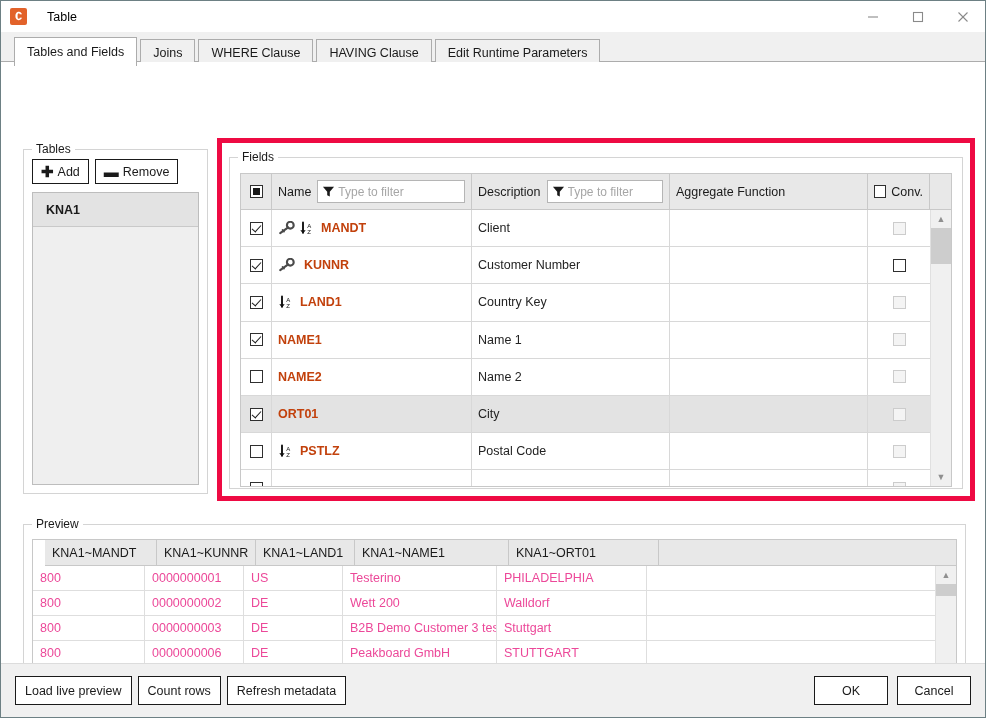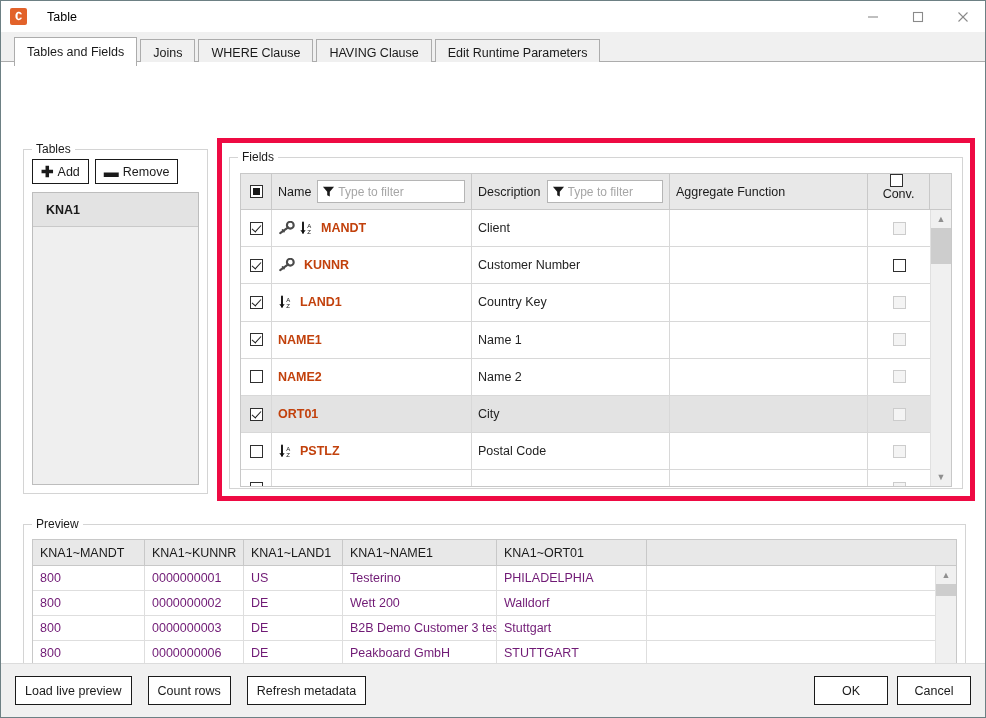--- a/index.html
+++ b/index.html
@@ -171,21 +171,21 @@
     box-sizing: border-box;
     font-size: 12.5px; color: #1a1a1a;
     padding: 0 6px;
     background: #e8e8e8;
   }
   .hcell.nobr { border-right: none; }
   .c-check { width: 31px; justify-content: center; padding: 0; }
   .c-name  { width: 200px; }
   .c-desc  { width: 198px; }
   .c-agg   { width: 198px; }
-  .c-conv  { width: 62px; flex-direction: column; }
+  .c-conv  { width: 62px; }
   .c-sb    { width: 21px; background:#e8e8e8; }
 
   .filterbox {
     flex: 1;
     height: 23px;
     border: 1px solid #b5b5b5;
     background: #ffffff;
     display: flex; align-items: center;
     padding: 0 4px;
     box-sizing: border-box;
@@ -277,54 +277,54 @@
   
   #preview-group { left: 22px; top: 455px; width: 943px; height: 190px; }
   .pgrid {
     position: absolute; left: 9px; top: 22px; right: 9px; bottom: 6px;
     border: 1px solid #c8c8c8;
     box-sizing: border-box;
     display: flex; flex-direction: column;
     background: #ffffff;
     overflow: hidden;
   }
-  .pgrid-head { display: flex; height: 26px; min-height: 26px; background: #e8e8e8; border-bottom: 1px solid #c8c8c8; box-sizing: border-box; }
+  .pgrid-head { display: flex; height: 26px; min-height: 26px; background: #e8e8e8; border-bottom: 1px solid #c8c8c8; box-sizing: border-box; margin-left: 12px; }
   .phcell {
     display: flex; align-items: center;
     padding: 0 7px;
     border-right: 1px solid #c8c8c8;
     box-sizing: border-box;
     font-size: 12.5px; color: #1a1a1a;
     background: #e8e8e8;
   }
   .pgrid-body { flex: 1; display: flex; overflow: hidden; }
   .pgrid-rows { flex: 1; }
   .prow { display: flex; height: 25px; border-bottom: 1px solid #dedede; box-sizing: border-box; background: #ffffff; }
   .pcell {
     display: flex; align-items: center;
     padding: 0 7px;
     border-right: 1px solid #dedede;
     box-sizing: border-box;
-    font-size: 12.5px; color: #701a75;
+    font-size: 12.5px; color: #ec4899;
     white-space: nowrap; overflow: hidden;
   }
   .pw0 { width: 112px; } .pw1 { width: 99px; } .pw2 { width: 99px; }
   .pw3 { width: 154px; } .pw4 { width: 150px; } .pw5 { flex: 1; border-right: none; }
 
   
   .footer {
     height: 54px; min-height: 54px;
     background: #f0f0f0;
     border-top: 1px solid #dcdcdc;
     display: flex; align-items: center;
     padding: 0 14px;
     box-sizing: border-box;
     position: relative;
   }
-  .footer-left { display: flex; gap: 16px; }
+  .footer-left { display: flex; gap: 6px; }
   .footer-right { position: absolute; right: 14px; display: flex; gap: 9px; }
   .fbtn {
     box-sizing: border-box;
     border: 1px solid #1a1a1a;
     background: #ffffff;
     font-size: 12.5px; color: #1a1a1a;
     height: 29px;
     display: flex; align-items: center; justify-content: center;
     padding: 0 9px;
     white-space: nowrap;

